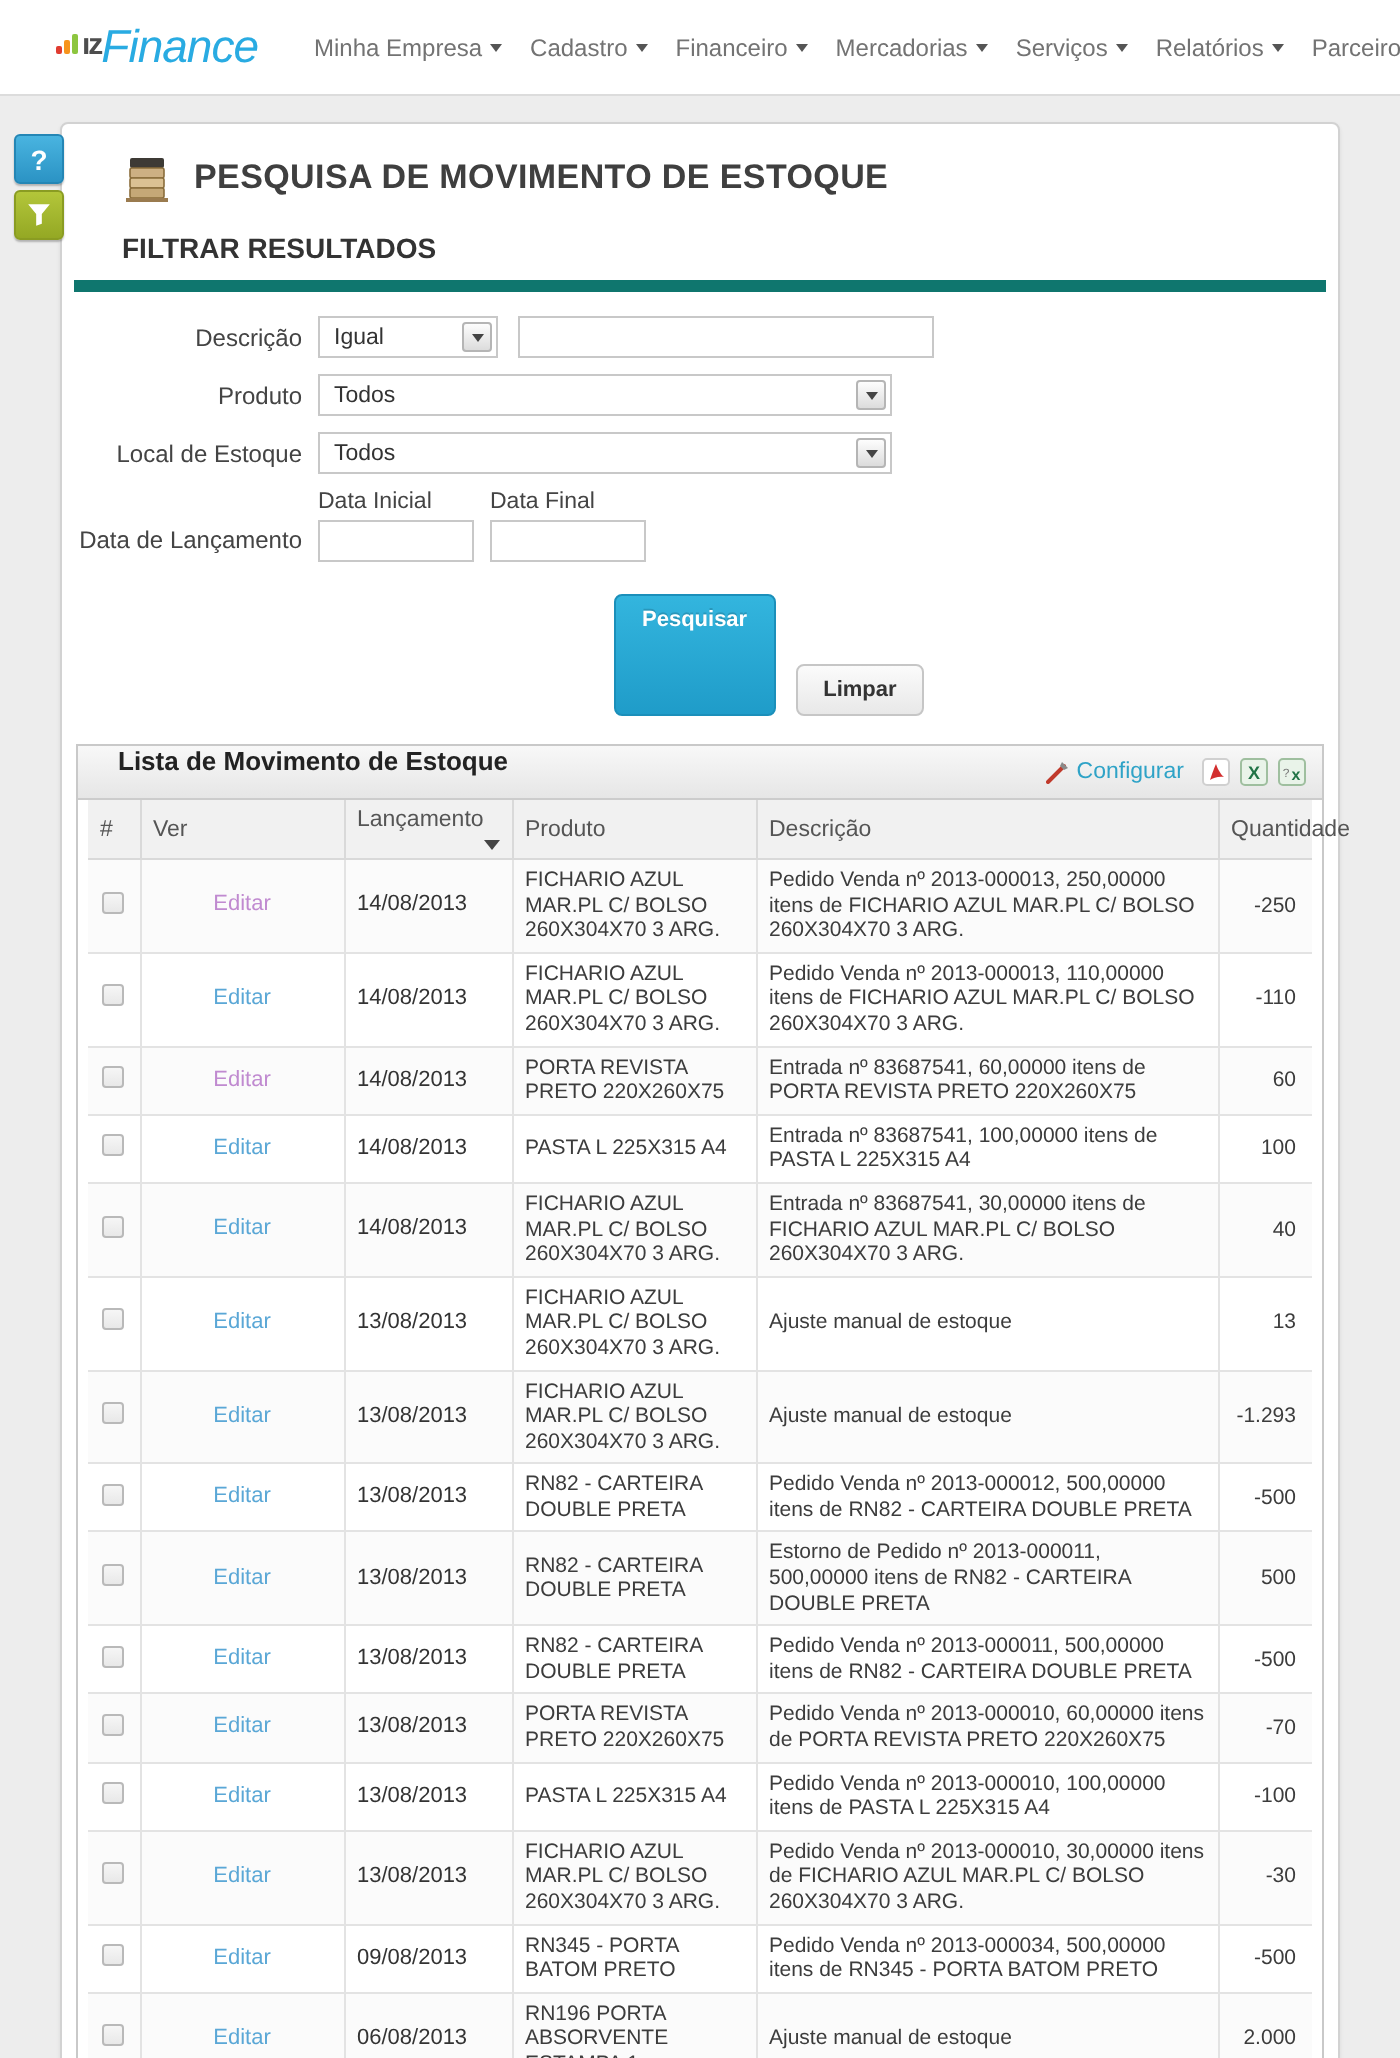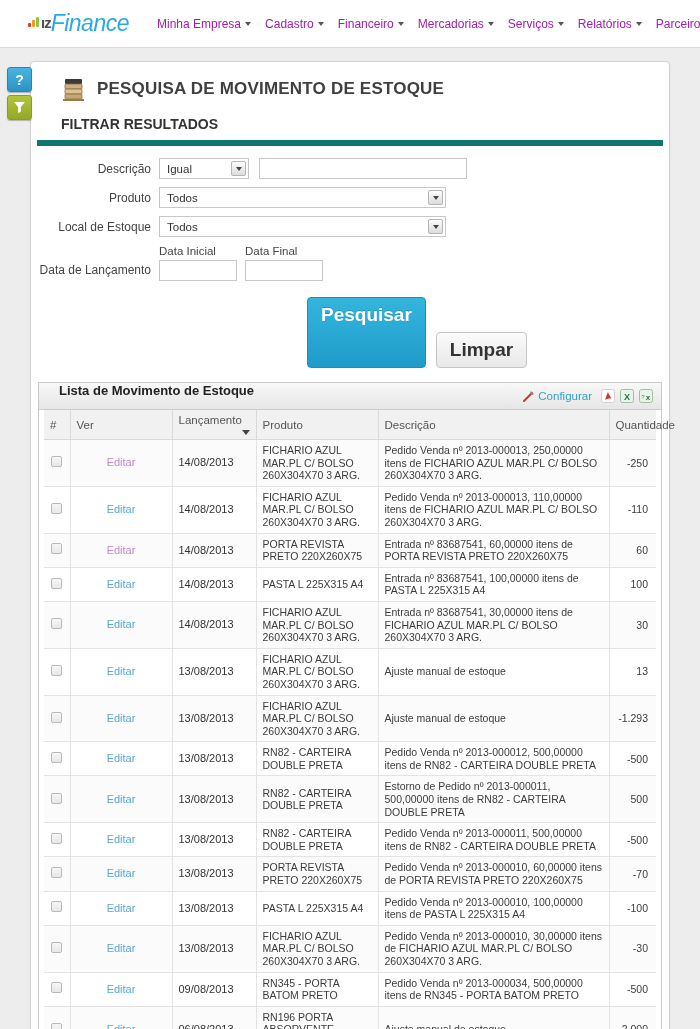--- a/index.html
+++ b/index.html
@@ -23,21 +23,21 @@
   }
   .logo { display:inline-flex; align-items:center; text-decoration:none; }
   .logo .bars { display:inline-flex; align-items:flex-end; gap:1px; margin-right:2px; margin-bottom:4px; }
   .logo .bars i { display:block; width:3px; border-radius:1px; }
   .logo .b1 { height:4px; background:#e03c31; }
   .logo .b2 { height:7px; background:#f7941d; }
   .logo .b3 { height:10px; background:#8dc63f; }
   .logo .iz { font-size:15px; font-weight:bold; color:#4d4d4d; letter-spacing:-1px; line-height:1; margin-bottom:2px; }
   .logo .fin { font-size:23px; font-style:italic; color:#29abe2; line-height:1; letter-spacing:-0.5px; }
   .menu { display:flex; margin-left:28px; gap:14px; }
-  .menu-item { display:inline-flex; align-items:center; gap:4px; font-size:12px; color:#a21caf; cursor:pointer; white-space:nowrap; }
+  .menu-item { display:inline-flex; align-items:center; gap:4px; font-size:12px; color:#737373; cursor:pointer; white-space:nowrap; }
   .caret { width:0; height:0; border-left:3.5px solid transparent; border-right:3.5px solid transparent; border-top:4px solid #555; display:inline-block; margin-top:1px; }
   
   .side-btns { position:absolute; left:7px; top:67px; display:flex; flex-direction:column; gap:3px; z-index:5; }
   .side-btn { width:25px; height:25px; border-radius:3px; display:flex; align-items:center; justify-content:center; color:#fff; font-weight:bold; font-size:14px; cursor:pointer; box-shadow:0 1px 1px rgba(0,0,0,.25); }
   .side-btn.help { background:linear-gradient(#49b4e0,#2b93c4); border:1px solid #2486b5; }
   .side-btn.filter { background:linear-gradient(#b3c63a,#94a824); border:1px solid #8a9c22; }
   
   .card {
     position:relative;
     margin:13px 30px 0 30px;
@@ -61,21 +61,21 @@
   .sel.w-full { width:287px; }
   .txt { border:1px solid #c8c8c8; height:21px; font-size:11.5px; padding:0 5px; color:#333; }
   .txt.w-desc { width:208px; }
   .txt.w-date { width:78px; }
   .date-group { display:flex; gap:8px; }
   .date-col { display:flex; flex-direction:column; }
   .date-col .dlabel { font-size:11.5px; color:#444; margin-bottom:3px; }
   .frow.dates { align-items:flex-end; }
   .frow.dates .flabel { margin-bottom:4px; }
   .btn-row { display:flex; gap:10px; margin:16px 0 14px 270px; }
-  .btn { border-radius:4px; font-size:19px; font-weight:bold; padding:6px 13px; cursor:pointer; display:inline-block; }
+  .btn { border-radius:4px; font-size:11px; font-weight:bold; padding:6px 13px; cursor:pointer; display:inline-block; }
   .btn.primary { background:linear-gradient(#33b5de,#1f9cc9); border:1px solid #1b8fba; color:#fff; text-shadow:0 -1px 0 rgba(0,0,0,.15); }
   .btn.secondary { background:linear-gradient(#fbfbfb,#e8e8e8); border:1px solid #c6c6c6; color:#333;margin-top:35px; }
   
   .table-wrap { border:1px solid #c9c9c9; margin:6px 1px 0 1px; background:#fff; }
   .band { display:flex; justify-content:space-between; height:27px; background:linear-gradient(#f8f8f8,#e6e6e6); border-bottom:1px solid #ccc; padding:0 8px 0 20px; }
   .band-title { font-size:13px; font-weight:bold; color:#222; }
   .band-right { display:flex; align-items:center; gap:5px; }
   .cfg-link { display:inline-flex; align-items:center; gap:3px; font-size:11.5px; color:#2fa3c7; text-decoration:none; cursor:pointer; margin-right:4px; }
   .icon14 { width:14px; height:14px; display:inline-block; cursor:pointer; }
   table { border-collapse:collapse; width:calc(100% - 10px); margin:0 5px; table-layout:fixed; }
@@ -288,21 +288,21 @@
           <td>PASTA L 225X315 A4</td>
           <td>Entrada nº 83687541, 100,00000 itens de PASTA L 225X315 A4</td>
           <td class="cell-qty last">100</td>
         </tr>
         <tr>
           <td class="cell-chk first"><span class="cb"></span></td>
           <td class="cell-ver"><a class="edit">Editar</a></td>
           <td class="cell-dt">14/08/2013</td>
           <td>FICHARIO AZUL MAR.PL C/ BOLSO 260X304X70 3 ARG.</td>
           <td>Entrada nº 83687541, 30,00000 itens de FICHARIO AZUL MAR.PL C/ BOLSO 260X304X70 3 ARG.</td>
-          <td class="cell-qty last">30</td>
+          <td class="cell-qty last">40</td>
         </tr>
         <tr>
           <td class="cell-chk first"><span class="cb"></span></td>
           <td class="cell-ver"><a class="edit">Editar</a></td>
           <td class="cell-dt">13/08/2013</td>
           <td>FICHARIO AZUL MAR.PL C/ BOLSO 260X304X70 3 ARG.</td>
           <td>Ajuste manual de estoque</td>
           <td class="cell-qty last">13</td>
         </tr>
         <tr>

